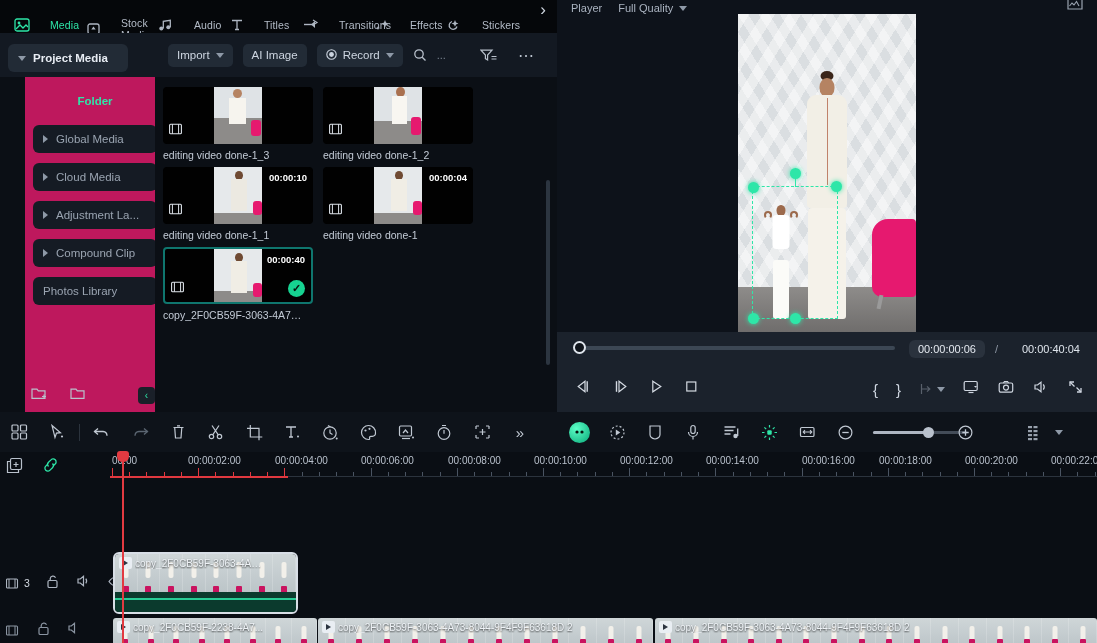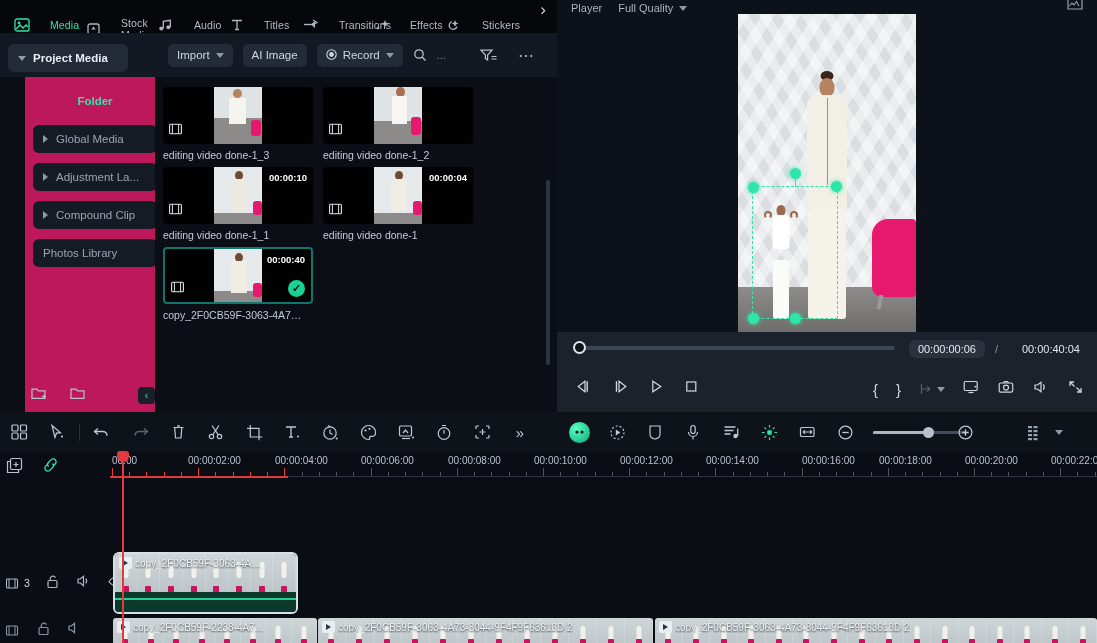--- a/index.html
+++ b/index.html
@@ -279,20 +279,24 @@
   <div class="sidebar">
     <div class="sbitem folder">
       <span>Folder</span>
     </div>
     <div class="sbitem nested">
       <span class="caret-r"></span>
       <span>Global Media</span>
     </div>
     <div class="sbitem nested">
       <span class="caret-r"></span>
+      <span>Cloud Media</span>
+    </div>
+    <div class="sbitem nested">
+      <span class="caret-r"></span>
       <span>Adjustment La...</span>
     </div>
     <div class="sbitem nested">
       <span class="caret-r"></span>
       <span>Compound Clip</span>
     </div>
     <div class="sbitem plain">
       <span>Photos Library</span>
     </div>
     <div class="sb-footer">

